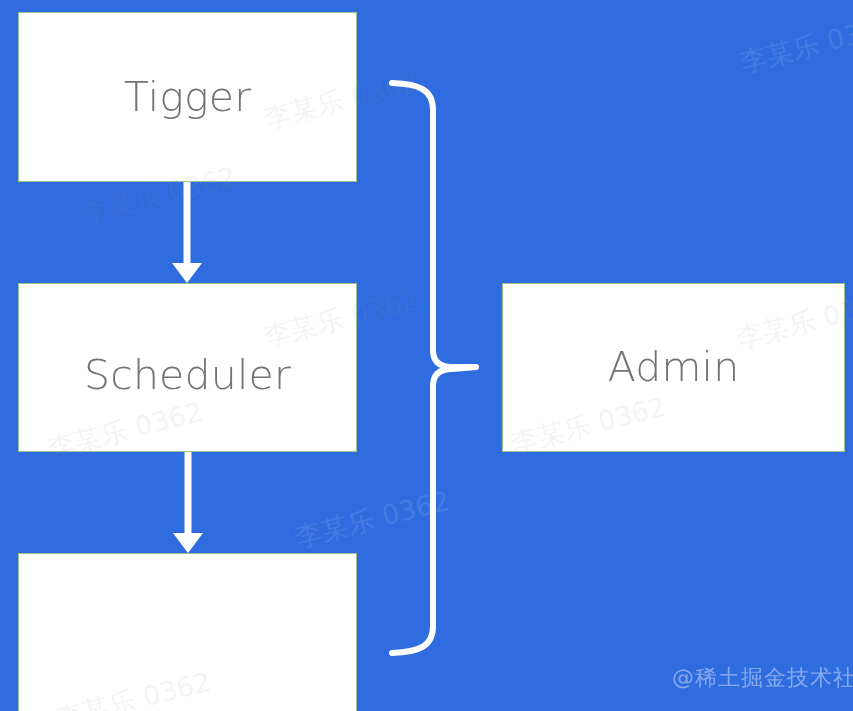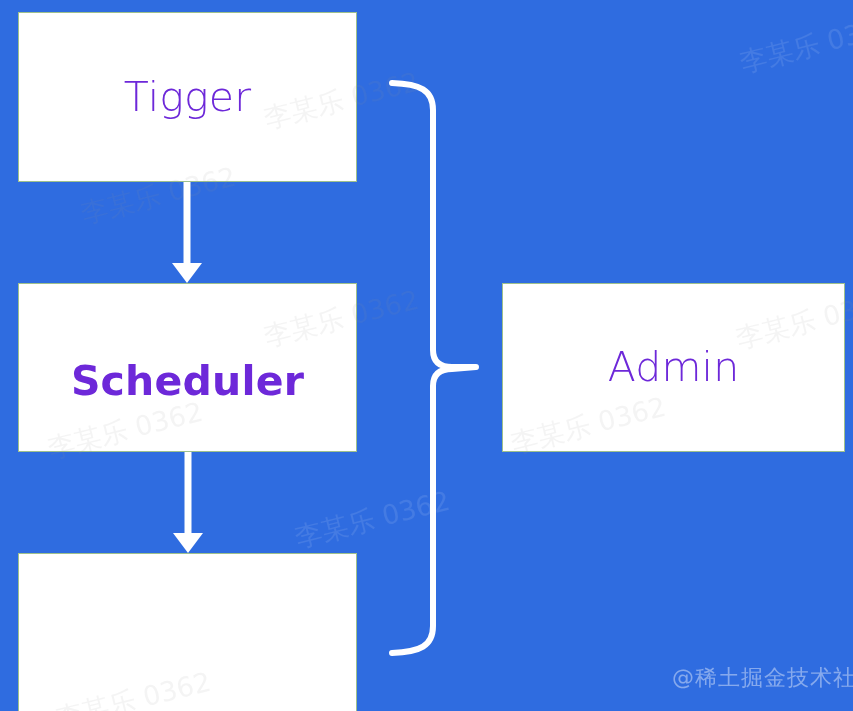--- a/index.html
+++ b/index.html
@@ -24,33 +24,33 @@
     background: #ffffff;
     border: 1.5px solid #9ec08c;
     box-sizing: border-box;
     display: flex;
     align-items: center;
     justify-content: center;
   }
   .node-label {
     font-family: "DejaVu Sans", "Liberation Sans", sans-serif;
     font-weight: 300;
-    color: #6d28d9;
+    color: #737373;
     letter-spacing: 0.2px;
     line-height: 1;
     white-space: nowrap;
   }
 
   #node-tigger   { left: 18px;  top: 12px;  width: 339px; height: 170px; }
   #node-scheduler{ left: 18px;  top: 283px; width: 339px; height: 169px; }
   #node-executor { left: 18px;  top: 553px; width: 339px; height: 175px; }
   #node-admin    { left: 502px; top: 283px; width: 343px; height: 169px; }
 
   #node-tigger   .node-label { font-size: 41px; }
-  #node-scheduler .node-label{ font-size: 41px; position: relative; top: 14px; font-weight: bold; }
+  #node-scheduler .node-label{ font-size: 41px; position: relative; top: 8px; }
   #node-executor .node-label { font-size: 41px; position: relative; top: -3px; }
   #node-admin    .node-label { font-size: 41px; }
 
   
   .arrow { position: absolute; left: 0; top: 0; overflow: visible; }
 
   
   .brace { position: absolute; left: 0; top: 0; overflow: visible; }
 
   

